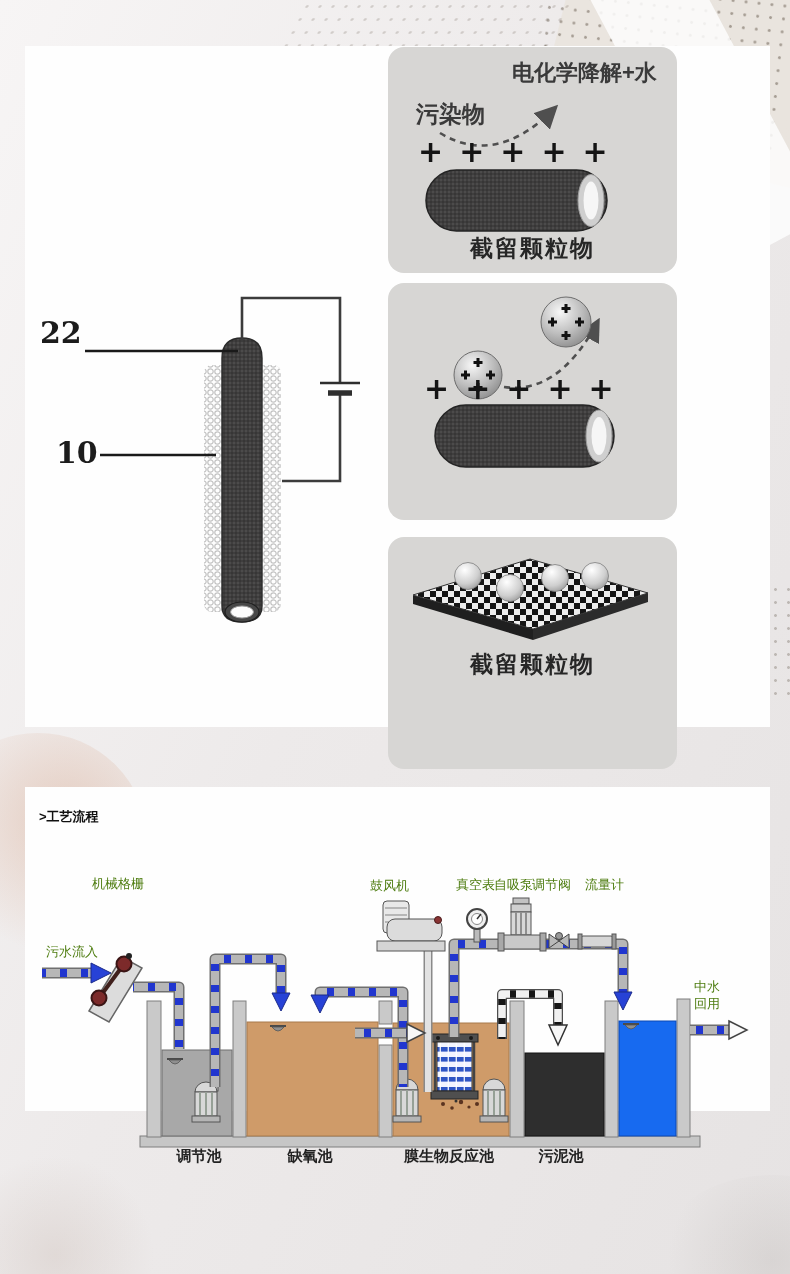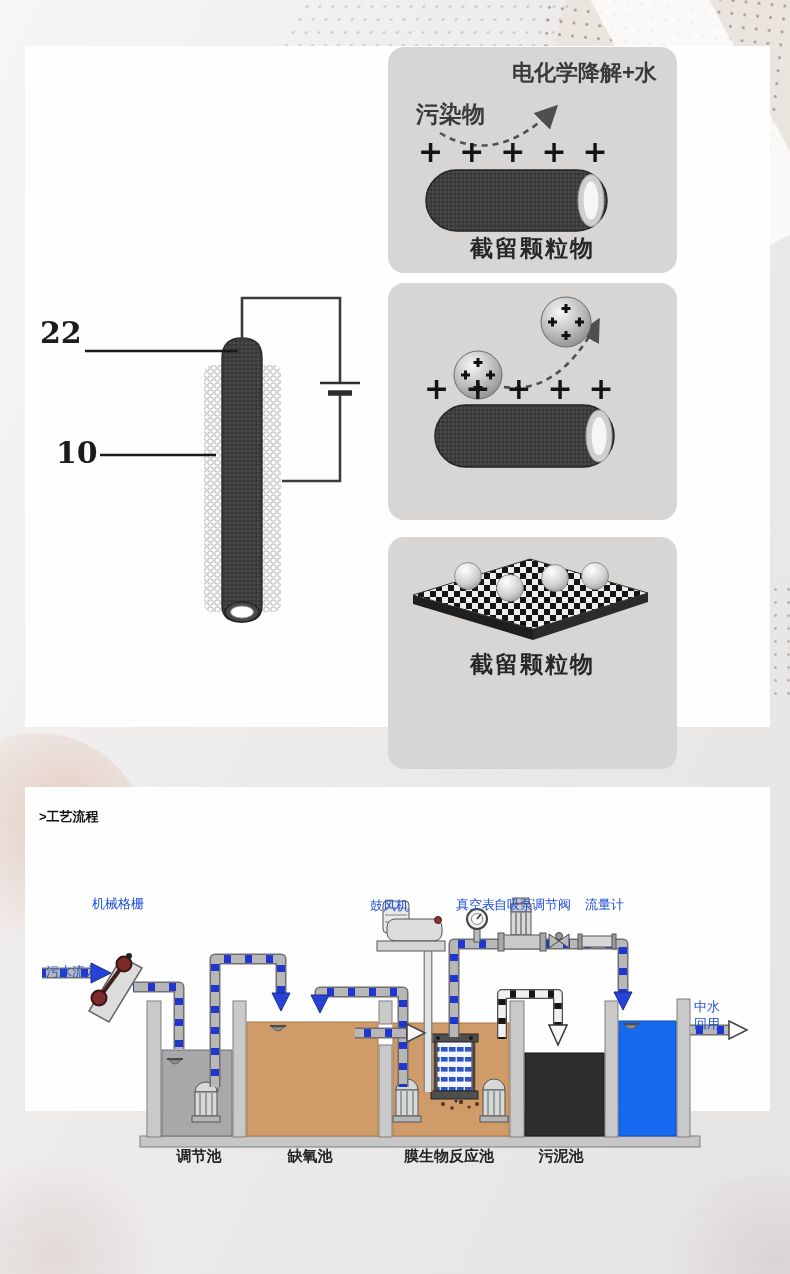--- a/index.html
+++ b/index.html
@@ -35,21 +35,21 @@
   
   .ref-num{position:absolute;font:bold 30px "DejaVu Serif",serif;color:#1c1c1c;line-height:1;}
   .card{position:absolute;left:363px;width:289px;background:#d7d6d4;border-radius:16px;}
   .card-caption{position:absolute;left:0;width:100%;text-align:center;
         font-weight:bold;font-size:23px;color:#262626;letter-spacing:2px;}
   .ann{position:absolute;font-weight:bold;color:#3a3a3a;line-height:1;}
   .plusrow{position:absolute;font:900 30px "DejaVu Sans",sans-serif;letter-spacing:16px;
         color:#141414;line-height:1;}
 
   
-  .flow-label{position:absolute;font-size:13px;color:#1d4ed8;line-height:1.25;margin-top:20px;}
+  .flow-label{position:absolute;font-size:13px;color:#4d7c0f;line-height:1.25;}
   #section-title{position:absolute;left:14px;top:21px;font-size:13px;font-weight:bold;color:#101010;}
   .tank-label{position:absolute;top:360px;transform:translateX(-50%);
         font-size:15px;font-weight:bold;color:#222;white-space:nowrap;text-align:center;}
 
   
   .po{fill:none;stroke:#6f6f6f;stroke-width:11;stroke-linejoin:round;}
   .pi{fill:none;stroke:#b7b7b7;stroke-width:8;stroke-linejoin:round;}
   .pd{fill:none;stroke:#2136cf;stroke-width:8;stroke-dasharray:7 14;stroke-linejoin:round;}
   .pok{fill:none;stroke:#4d4d4d;stroke-width:10;stroke-linejoin:round;}
   .pik{fill:none;stroke:#f0f0f0;stroke-width:7.5;stroke-linejoin:round;}

